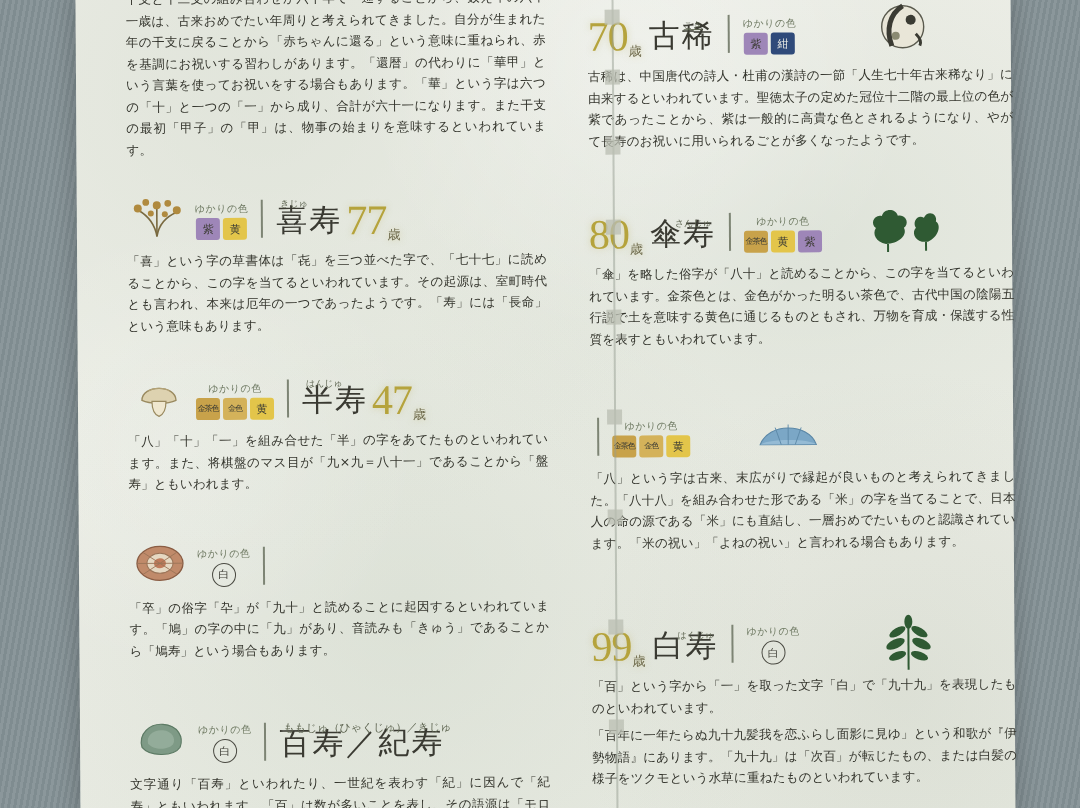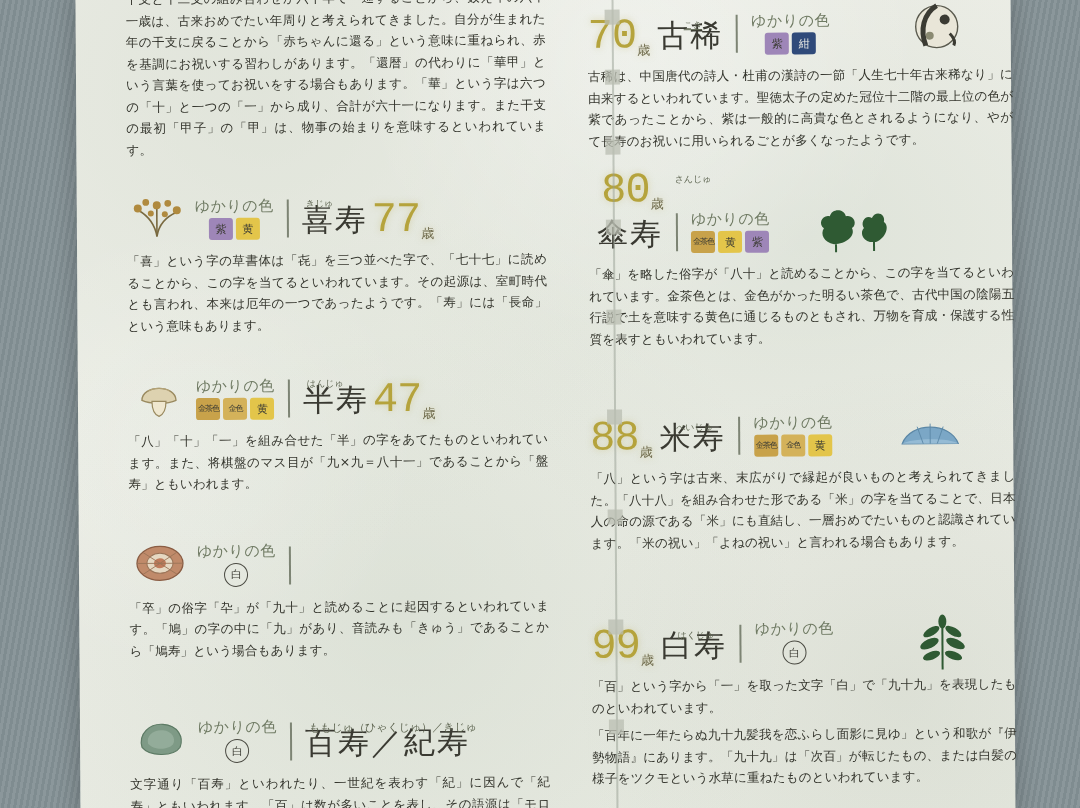--- a/index.html
+++ b/index.html
@@ -100,21 +100,21 @@
     position: relative;
   }
   .colors {
     display: flex;
     flex-direction: column;
     align-items: center;
     gap: 2px;
     margin-bottom: 4px;
   }
   .colors .cap {
-    font-size: 15px;
+    font-size: 10px;
     color: #6f7a63;
     letter-spacing: 0.5px;
     white-space: nowrap;
     text-align: right;
   }
   .swatches { display: flex; gap: 3px; }
   .sw {
     width: 24px;
     height: 22px;
     border-radius: 3px;
@@ -136,21 +136,21 @@
   }
   .kanji {
     font-family: "DejaVu Serif", serif;
     font-size: 31px;
     color: #3a3a32;
     letter-spacing: 2px;
     margin-bottom: 2px;
     white-space: nowrap;
   }
   .age {
-    font-family: Liberation Mono, monospace;
+    font-family: Liberation Serif, serif;
     font-size: 42px;
     color: #b5a33c;
     letter-spacing: -1px;
     margin-left: 4px;
     line-height: 1;
     margin-bottom: 2px;
     text-shadow: 0 0 6px rgba(200,190,120,0.5);
   }
   .age .sai {
     font-size: 13px;
@@ -340,21 +340,21 @@
               <circle cx="24" cy="36" r="4" fill="#8a8a72"></circle>
               <path d="M44 34 C48 38 50 42 48 46" stroke="#3b3b33" stroke-width="3" fill="none"></path>
             </svg>
           </div>
         </div>
         <div class="body">古稀は、中国唐代の詩人・杜甫の漢詩の一節「人生七十年古来稀なり」に由来するといわれています。聖徳太子の定めた冠位十二階の最上位の色が紫であったことから、紫は一般的に高貴な色とされるようになり、やがて長寿のお祝いに用いられるごとが多くなったようです。</div>
       </div>
 
       <div class="entry" style="margin-top:44px;">
         <div class="head right">
-          <div style="position:relative;display:flex;align-items:flex-end;flex-direction:column;">
+          <div style="position:relative;display:flex;align-items:flex-start;">
             <span class="age" style="margin-left:0;"><span>80</span><span class="sai">歳</span></span>
             <span class="ruby" style="left:86px;top:4px;">さんじゅ</span>
             <span class="kanji" style="margin-left:8px;">傘寿</span>
           </div>
           <div class="divider"></div>
           <div class="colors">
             <div class="cap">ゆかりの色</div>
             <div class="swatches">
               <div class="sw small" style="background:#c8a24a">金茶色</div>
               <div class="sw" style="background:#e3c54a">黄</div>
@@ -372,25 +372,20 @@
                   <path d="M60 44 L60 53"></path>
               </g>
             </svg>
           </div>
         </div>
         <div class="body">「傘」を略した俗字が「八十」と読めることから、この字を当てるといわれています。金茶色とは、金色がかった明るい茶色で、古代中国の陰陽五行説で土を意味する黄色に通じるものともされ、万物を育成・保護する性質を表すともいわれています。</div>
       </div>
 
       <div class="entry" style="margin-top:50px;">
         <div class="head right">
-          <div style="position:relative;display:flex;align-items:flex-end;">
-            <span class="age" style="margin-left:0;"><span>88</span><span class="sai">歳</span></span>
-            <span class="ruby" style="left:86px;top:4px;">べいじゅ</span>
-            <span class="kanji" style="margin-left:8px;">米寿</span>
-          </div>
           <div class="divider"></div>
           <div class="colors">
             <div class="cap">ゆかりの色</div>
             <div class="swatches">
               <div class="sw small" style="background:#c8a24a">金茶色</div>
               <div class="sw small" style="background:#d4b25a">金色</div>
               <div class="sw" style="background:#e3c54a">黄</div>
             </div>
           </div>
           <div class="emblem" style="margin-left:52px;width:80px;">

